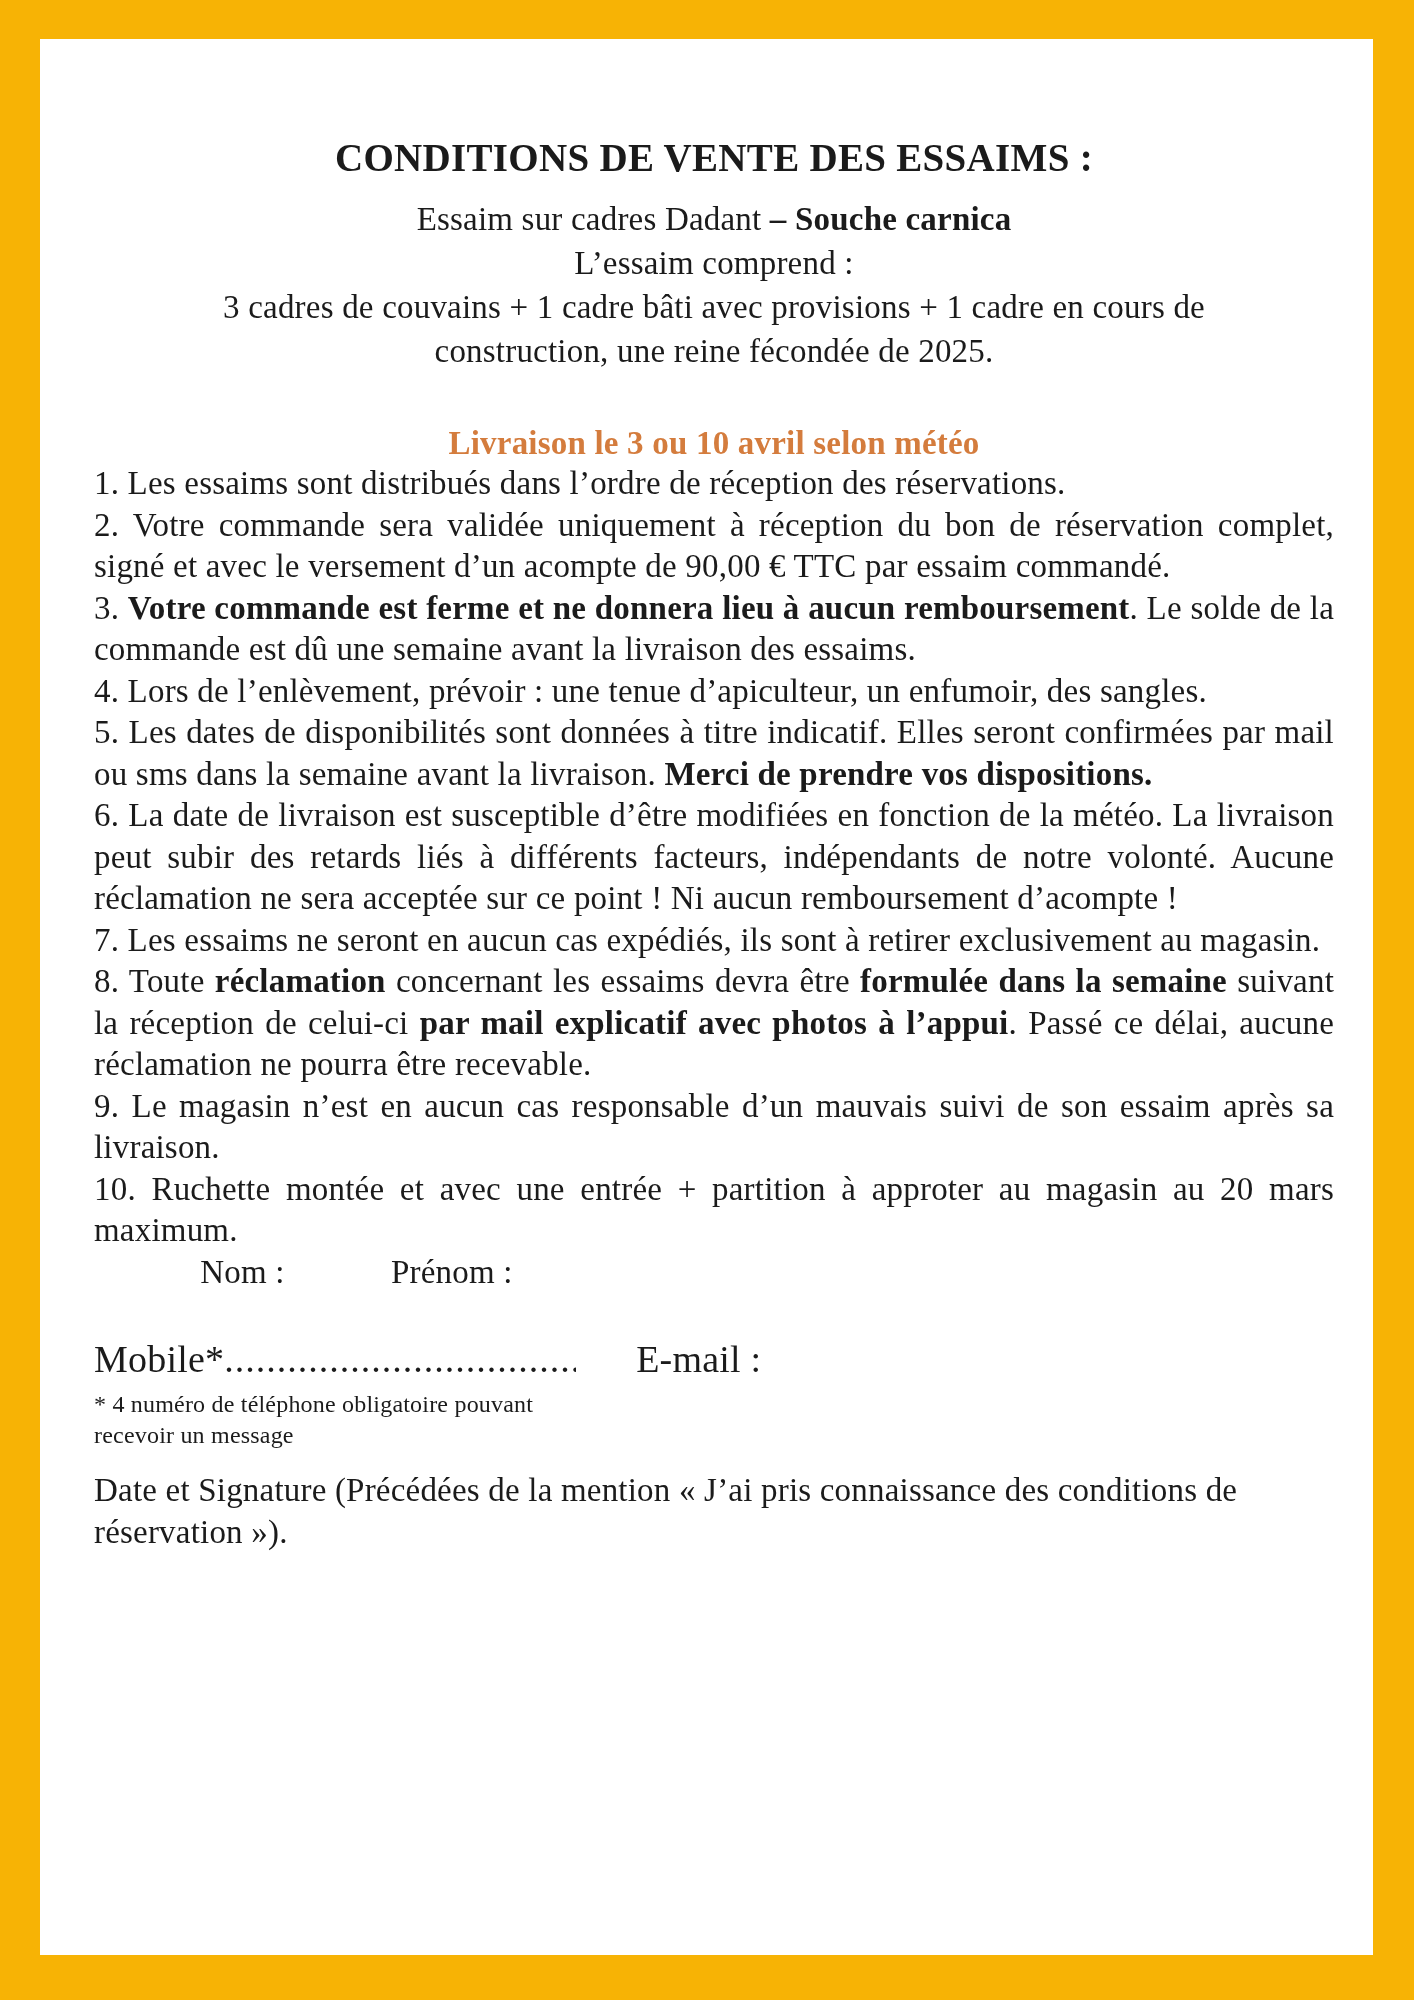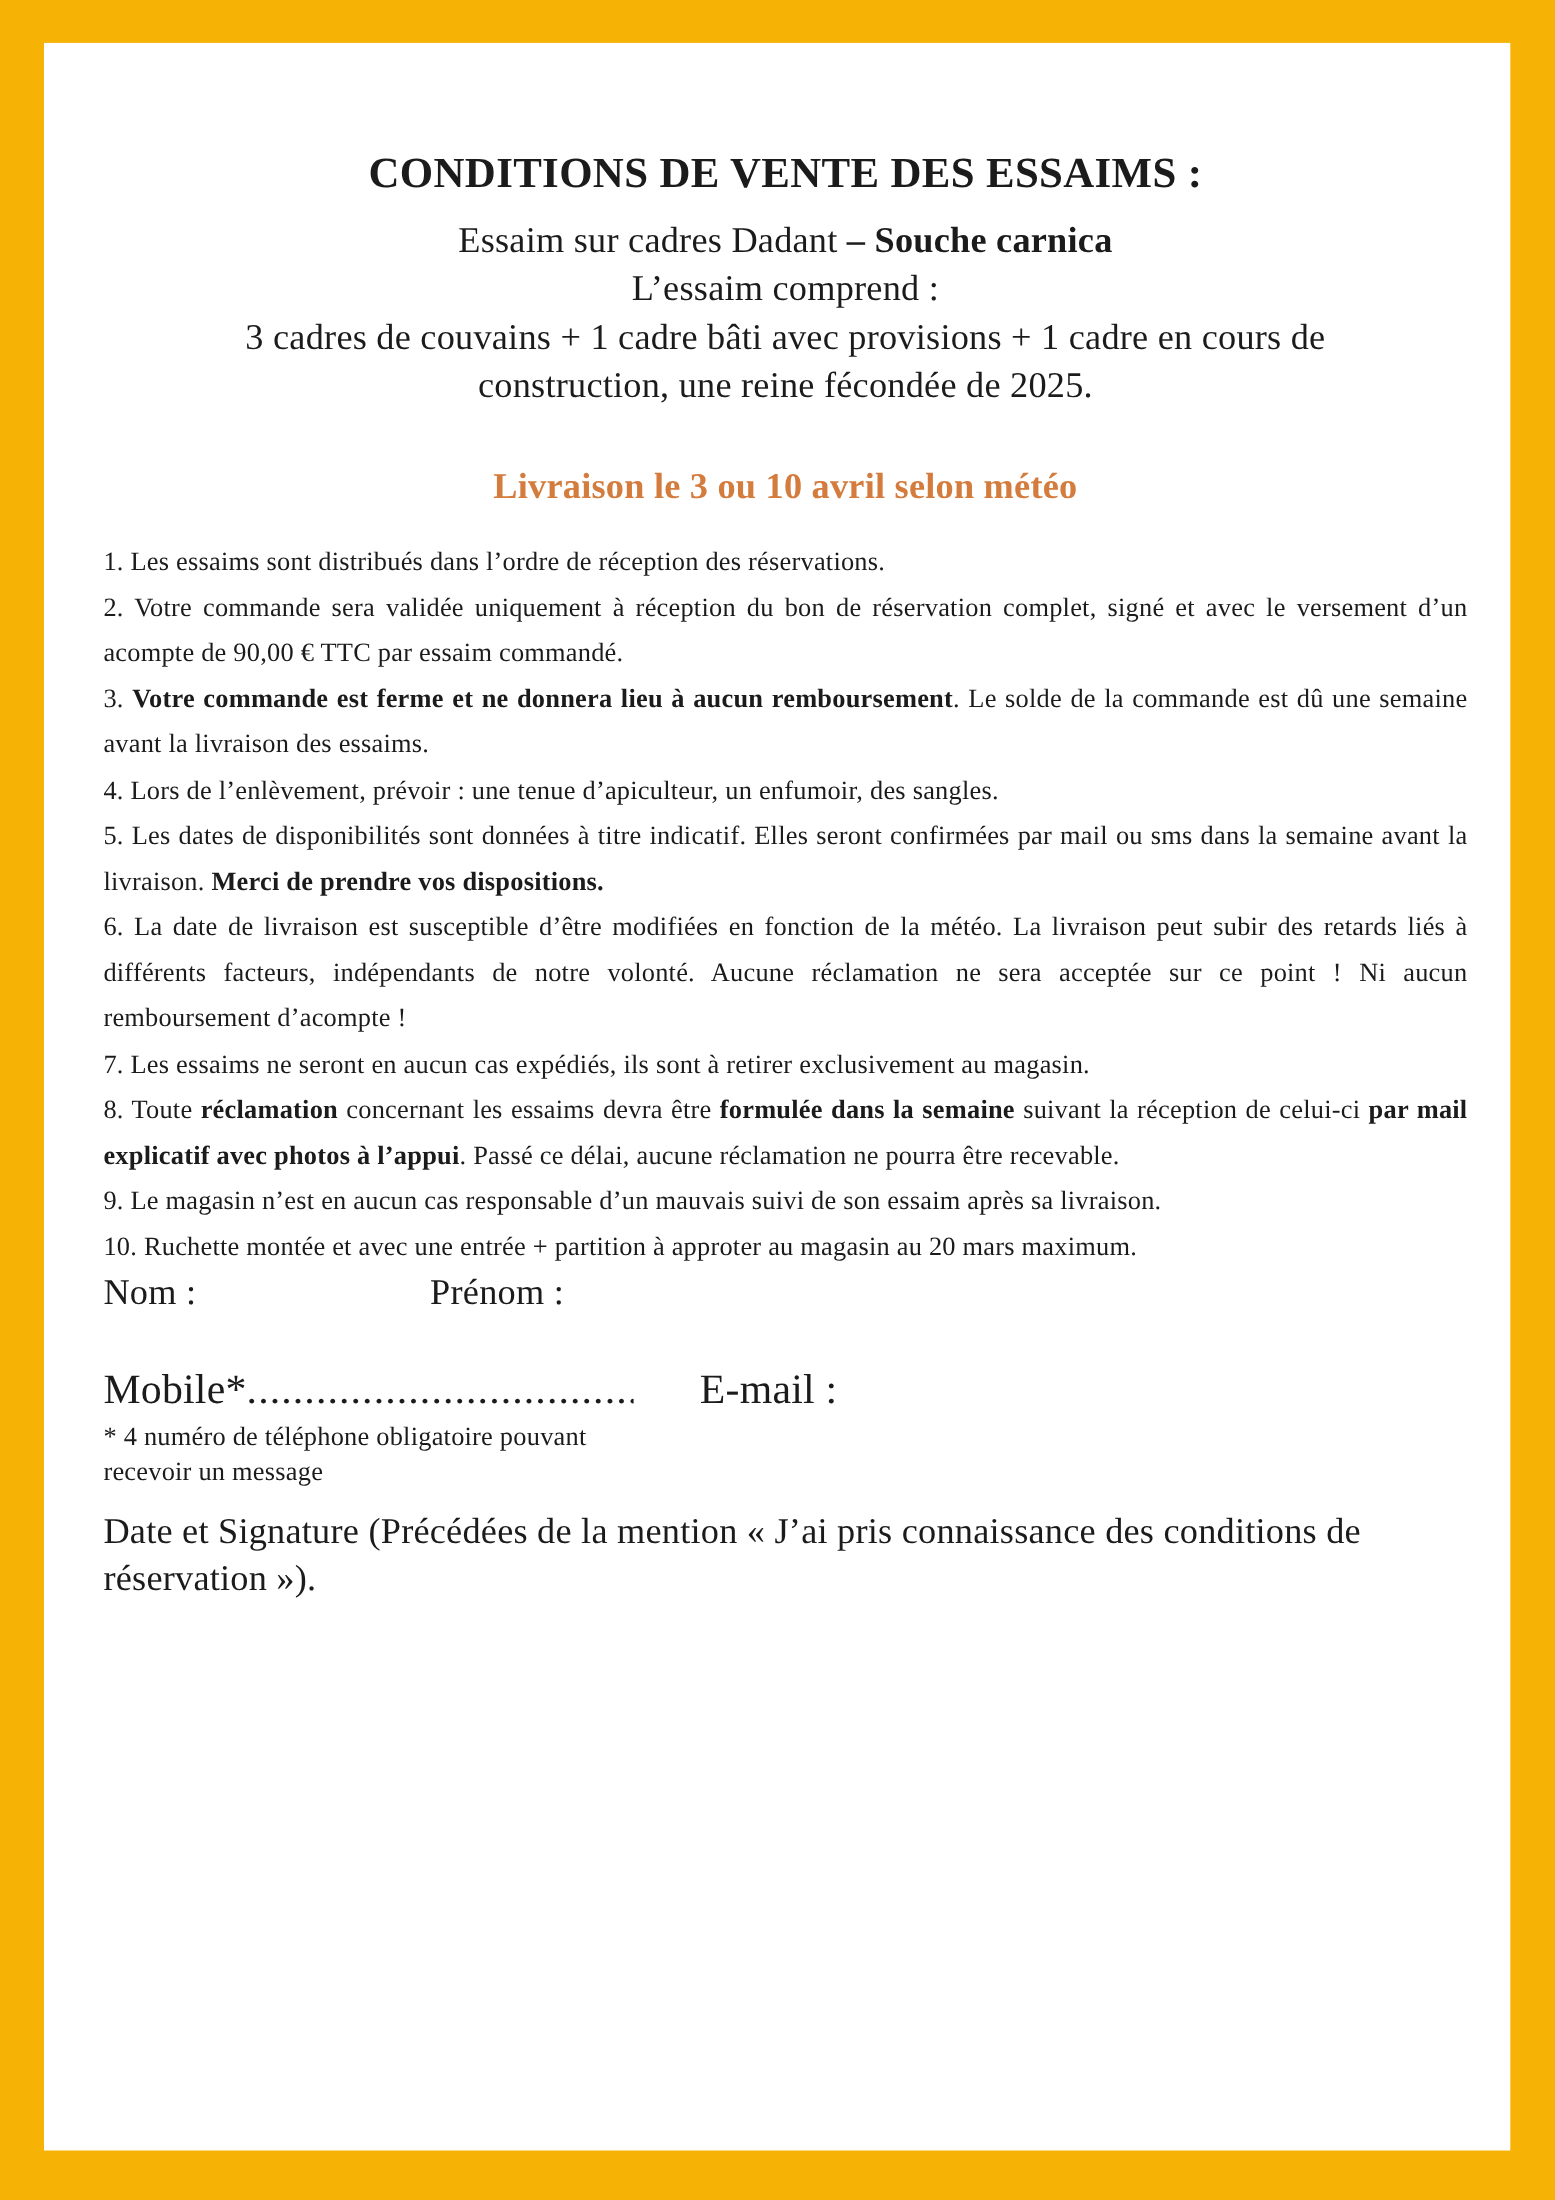--- a/index.html
+++ b/index.html
@@ -50,35 +50,34 @@
   h2.delivery {
     margin: 50px 0 0 0;
     font-size: 33px;
     line-height: 40px;
     font-weight: bold;
     text-align: center;
     color: var(--accent-color, #D47C3D);
     letter-spacing: 0.2px;
   }
   .terms {
-    margin-top: 28px;
-    font-size: 24px;
+    font-size: 33px;
     line-height: 41.5px;
     text-align: justify;
     letter-spacing: 0.2px;
   }
   .terms p { margin: 0; }
 
   .name-row {
     display: flex;
     font-size: 33px;
     line-height: 41.5px;
     letter-spacing: 0.2px;
   }
-  .name-row .nom { width: 297px; }
+  .name-row .nom { width: 297px; text-align: center; }
 
   .mobile-row {
     margin-top: 46px;
     font-size: 38px;
     line-height: 41.5px;
     letter-spacing: 0.2px;
     display: flex;
     align-items: center;
   }
   .mobile-row .dots {

